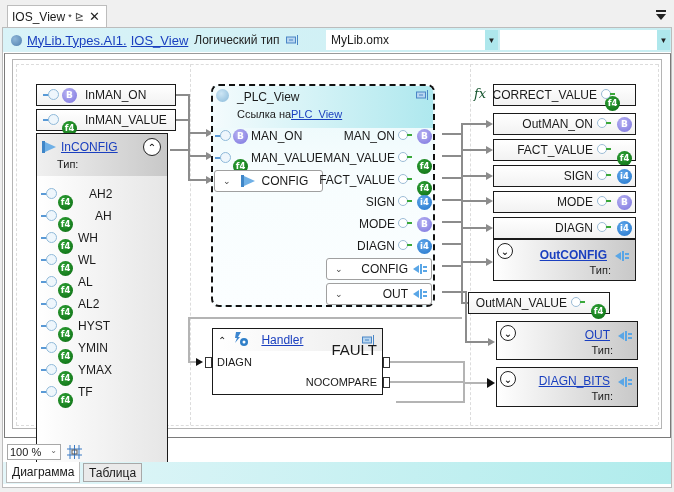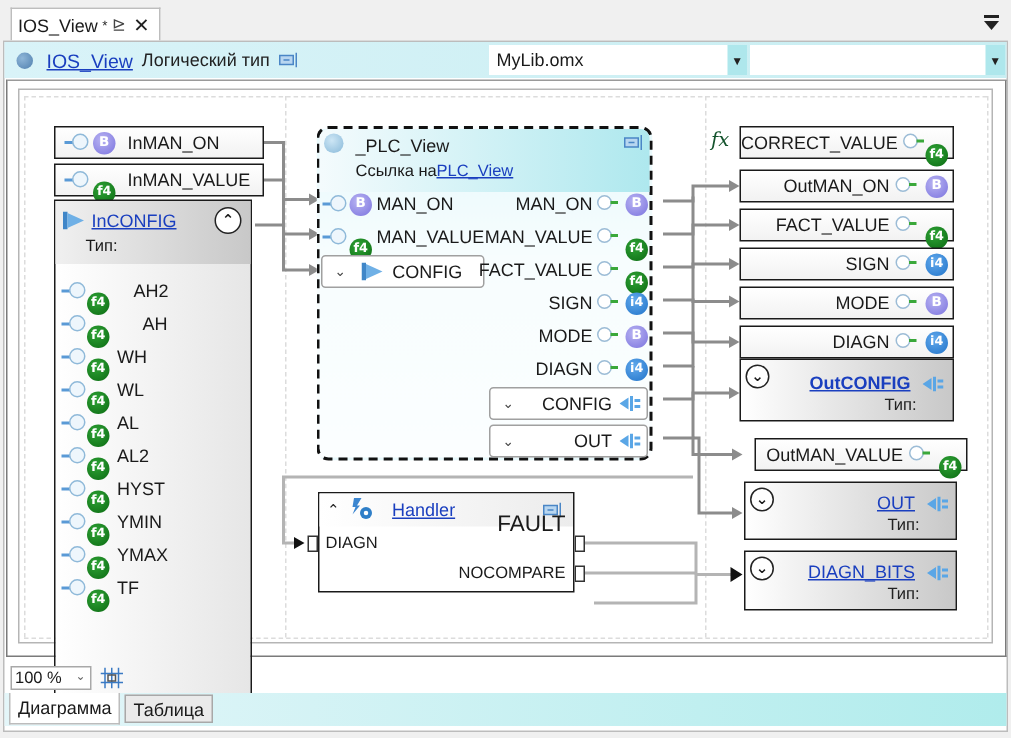--- a/index.html
+++ b/index.html
@@ -89,20 +89,21 @@
 </div>
 <svg id="menu-btn" viewBox="0 0 12 12">
   <rect x="1" y="1" width="10" height="2" fill="#222"></rect>
   <polygon points="1,5 11,5 6,11" fill="#222"></polygon>
 </svg>
 
 <div id="frame"></div>
 
 <div id="toolbar">
   <span id="tb-dot"></span>
+  <a class="tb-link">MyLib.Types.AI1.</a>
   <a class="tb-link" style="margin-left:4px;">IOS_View</a>
   <span id="tb-logtype">Логический тип</span>
   <svg id="tb-logtype-icon" viewBox="0 0 14 10">
     <rect x="0.5" y="2" width="9" height="6" fill="#b8d6f0" stroke="#4a86c6"></rect>
     <line x1="3" y1="5" x2="7" y2="5" stroke="#4a86c6"></line>
     <line x1="11.5" y1="0" x2="11.5" y2="10" stroke="#4a86c6"></line>
   </svg>
   <div id="tb-select1">
     <span>MyLib.omx</span>
     <span class="dd-arrow">▼</span>
@@ -402,21 +403,21 @@
   <span class="abs" style="left:4px; top:27px; font-size:11px;">DIAGN</span>
   <span class="abs" style="right:5px; top:12px; font-size:15px;">FAULT</span>
   <span class="sq-port" style="right:-8px; top:28px;"></span>
   <span class="abs" style="right:5px; top:47px; font-size:11px;">NOCOMPARE</span>
   <span class="sq-port" style="right:-8px; top:48px;"></span>
 </div>
 
 <span class="abs" style="left:474px; top:86px; font-family:'DejaVu Serif', serif; font-style:italic; color:#14532d; font-size:13px;">fx</span>
 
 <div id="right-outputs">
-    <div class="pinbox" style="left: 493px; top: 84px; width: 143px; justify-content: flex-end; padding-right: 3px; gap: 4px;">
+    <div class="pinbox" style="left: 493px; top: 84px; width: 143px; justify-content: flex-end; padding-right: 15px; gap: 4px;">
       <span>CORRECT_VALUE</span>
       <span class="outport">
         <span class="ci"></span>
         <span class="ar"></span>
       </span>
       <span class="badge f4">f4</span>
     </div>
     <div class="pinbox" style="left: 493px; top: 113px; width: 143px; justify-content: flex-end; padding-right: 3px; gap: 4px;">
       <span>OutMAN_ON</span>
       <span class="outport">
@@ -450,21 +451,21 @@
       <span class="badge b">B</span>
     </div>
     <div class="pinbox" style="left: 493px; top: 217px; width: 143px; justify-content: flex-end; padding-right: 3px; gap: 4px;">
       <span>DIAGN</span>
       <span class="outport">
         <span class="ci"></span>
         <span class="ar"></span>
       </span>
       <span class="badge i4">i4</span>
     </div>
-    <div class="pinbox" style="left: 503px; top: 292px; width: 142px; justify-content: flex-end; padding-right: 3px; gap: 4px;">
+    <div class="pinbox" style="left: 468px; top: 292px; width: 142px; justify-content: flex-end; padding-right: 3px; gap: 4px;">
       <span>OutMAN_VALUE</span>
       <span class="outport">
         <span class="ci"></span>
         <span class="ar"></span>
       </span>
       <span class="badge f4">f4</span>
     </div>
   </div>
 
 <div class="typebox" style="left:493px; top:239px; width:143px; height:42px;">

